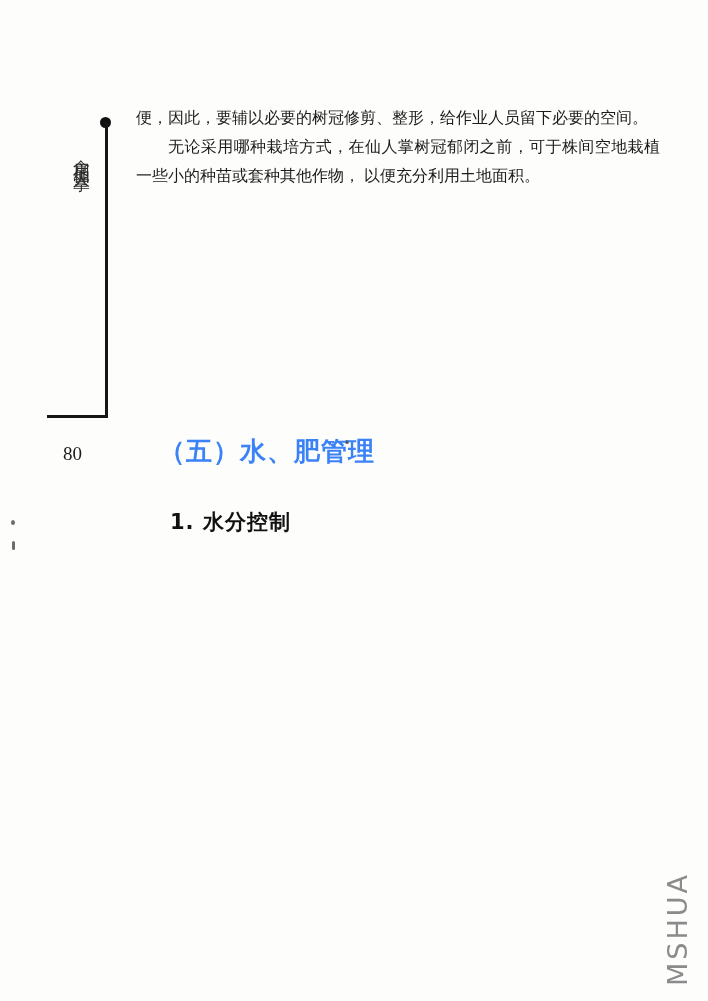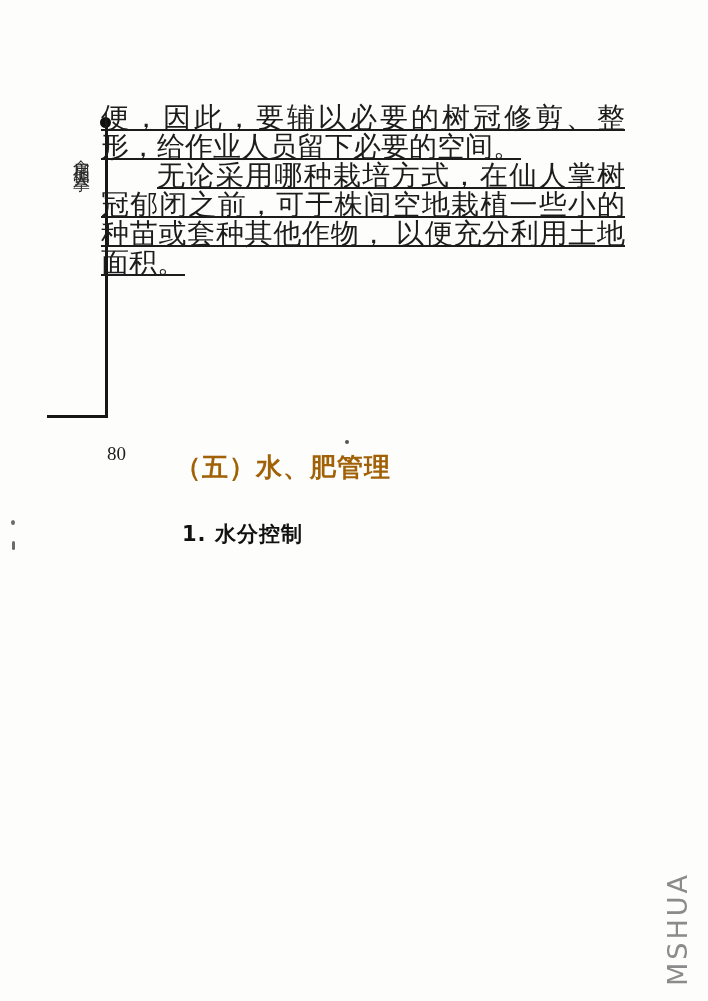--- a/index.html
+++ b/index.html
@@ -53,64 +53,62 @@
     font-size: 17px;
     letter-spacing: 4px;
     color: #2a2a2a;
   }
   .page-number {
     position: absolute;
     left: 63px;
     top: 443px;
     font-size: 19px;
     color: #1c1c1c;
-    margin-left: 44px;
   }
 
   
   .speck { position: absolute; background: #6b6b6b; }
   .speck-1 { left: 11px; top: 520px; width: 4px; height: 5px; border-radius: 50%; }
   .speck-2 { left: 12px; top: 541px; width: 3px; height: 9px; border-radius: 2px; }
   .speck-3 { left: 345px; top: 440px; width: 4px; height: 4px; border-radius: 50%; background: #555; }
 
   
   .text-column {
     position: absolute;
-    left: 101px;
+    left: 136px;
     width: 524px;
-    font-size: 28px;
+    font-size: 16px;
     line-height: 29px;
     text-align: justify;
     text-justify: inter-ideograph;
-    text-decoration: underline;
   }
   .text-column-top { top: 103px; }
   .text-column-bottom { top: 549px; }
   .para {
     margin: 0;
     text-indent: 2em;
   }
   .para.no-indent { text-indent: 0; }
 
   .section-heading {
     position: absolute;
     left: 159px;
     top: 434px;
-    margin: 16px;
+    margin: 0;
     font-family: "DejaVu Sans", "Liberation Sans", sans-serif;
     font-weight: 700;
     font-size: 26px;
     letter-spacing: 1px;
-    color: #a16207;
+    color: #3b82f6;
   }
   .subsection-heading {
     position: absolute;
     left: 170px;
     top: 508px;
-    margin: 12px;
+    margin: 0;
     font-family: "DejaVu Sans", "Liberation Sans", sans-serif;
     font-weight: 700;
     font-size: 21px;
     letter-spacing: 1px;
     color: #111;
   }
 
   
   .watermark {
     position: absolute;

